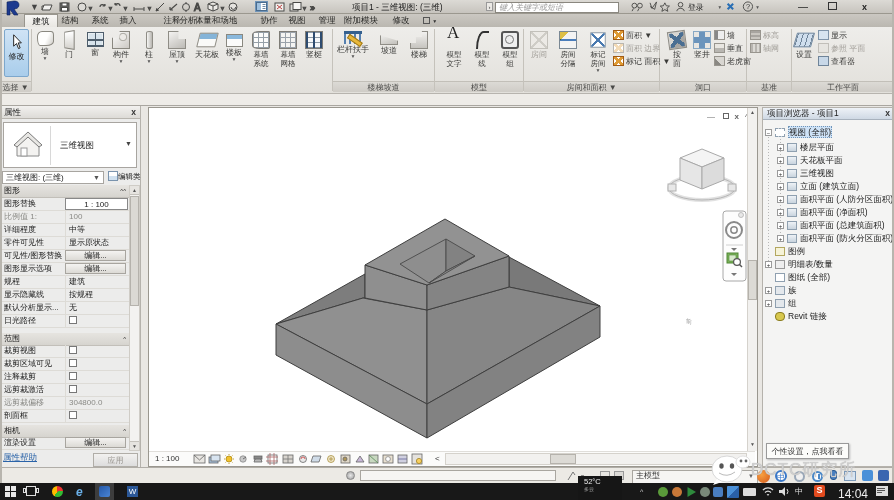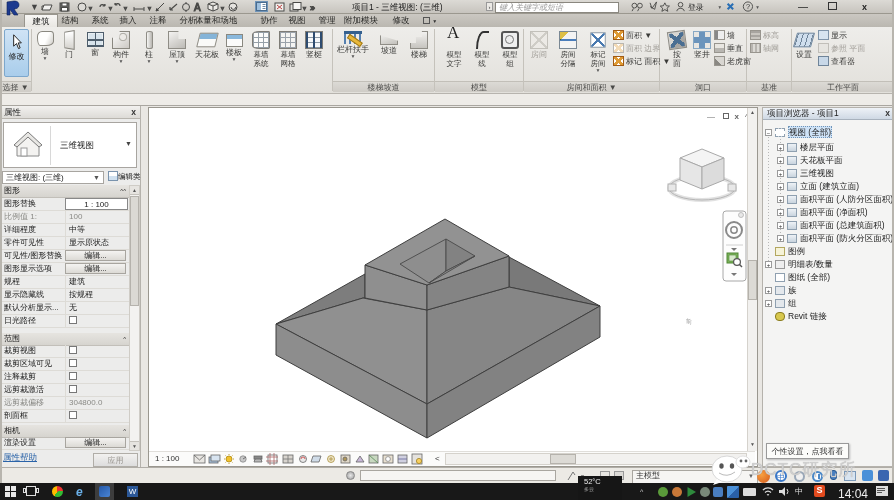--- a/index.html
+++ b/index.html
@@ -160,21 +160,21 @@
     </svg>
     <span class="qat" style="left:798px;color:#222;font-size:10px">—</span>
     <span class="qat" style="left:828px;top:2px;width:9px;height:8px;border:1.4px solid #333"></span>
     <span class="qat" style="left:862px;color:#222;font-size:9px;font-weight:bold;font-family:'Liberation Sans'">x</span>
   </div>
   <div id="tabrow">
     <div class="tab active" style="left:24px;width:34px">建筑</div>
     <div class="tab" style="left:57px;width:26px">结构</div>
     <div class="tab" style="left:87px;width:26px">系统</div>
     <div class="tab" style="left:115px;width:26px">插入</div>
-    <div class="tab" style="left:145px;width:26px">注释</div>
+    <div class="tab" style="left:159px;width:26px">注释</div>
     <div class="tab" style="left:175px;width:26px">分析</div>
     <div class="tab" style="left:193px;width:46px">体量和场地</div>
     <div class="tab" style="left:256px;width:26px">协作</div>
     <div class="tab" style="left:284px;width:26px">视图</div>
     <div class="tab" style="left:314px;width:26px">管理</div>
     <div class="tab" style="left:340px;width:42px">附加模块</div>
     <div class="tab" style="left:388px;width:26px">修改</div>
     <div class="tab" style="left:420px;width:20px;color:#333"><span style="display:inline-block;width:7px;height:7px;border:1px solid #555;vertical-align:-1px"></span> <span style="font-size:5px">▼</span></div>
   </div>
   <div id="ribbon">

